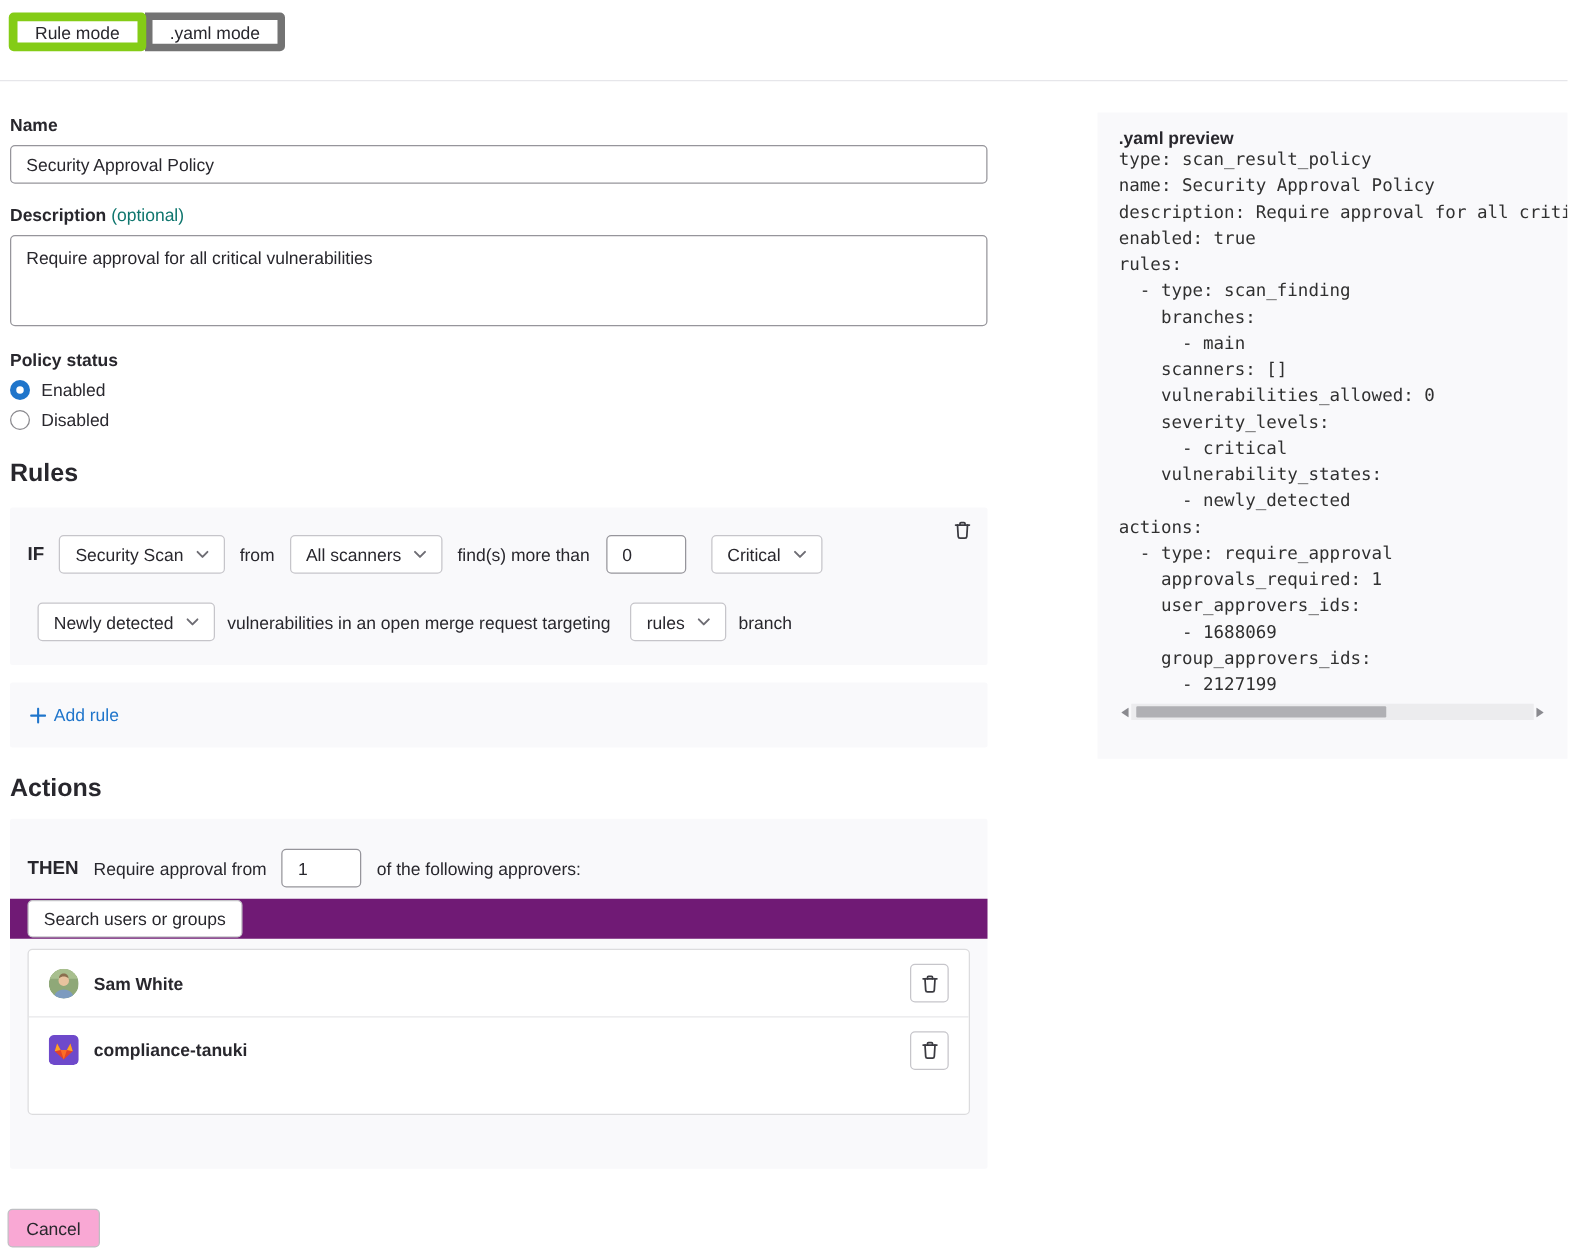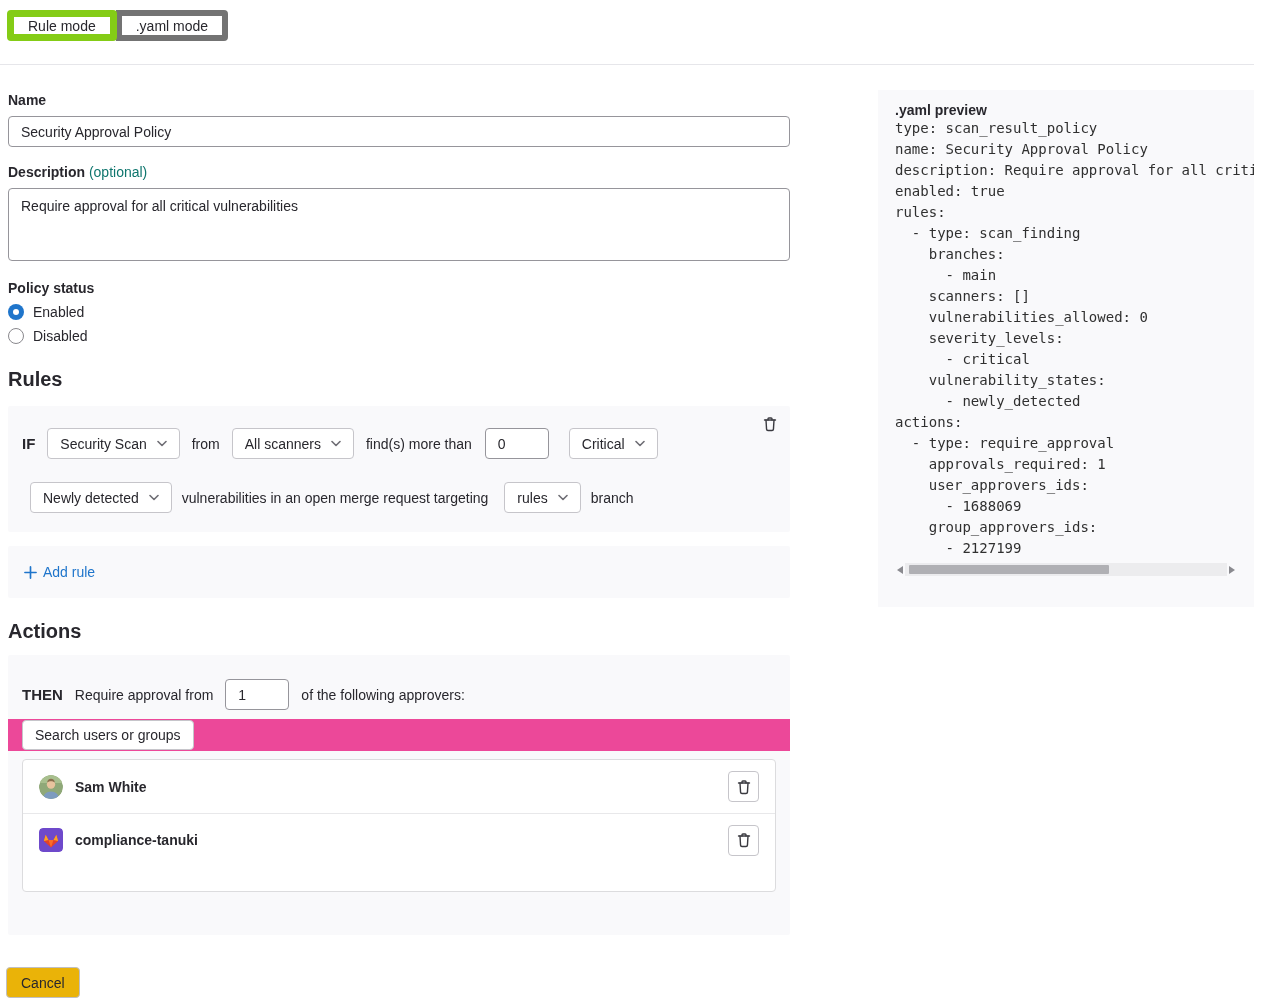--- a/index.html
+++ b/index.html
@@ -91,21 +91,21 @@
   .add-rule-panel { margin-top: 14px; height: 52px; display: flex; align-items: center; padding: 0 16px; }
   .add-rule-link {
     display: inline-flex; align-items: center; gap: 6px; color: #1f75cb;
     font-size: 14px; text-decoration: none; cursor: pointer; background: none; border: none;
     font-family: "Liberation Sans", sans-serif;
   }
   .plus-svg { width: 13px; height: 13px; }
 
   .actions-panel { margin-top: 12px; height: 280px; padding-top: 24px; }
   .then-row { display: flex; align-items: center; gap: 12px; padding: 0 14px; }
-  .search-row { margin-top: 9px; background: #ec4899; height: 32px; display: flex; align-items: center; padding-left: 14px; }
+  .search-row { margin-top: 9px; background: #701a75; height: 32px; display: flex; align-items: center; padding-left: 14px; }
   .search-btn {
     height: 30px; background: #fff; border: 1px solid #c6c5ca; border-radius: 4px;
     padding: 0 12px; font-size: 14px; color: #28272d; cursor: pointer;
     font-family: "Liberation Sans", sans-serif;
   }
   .approvers-box {
     margin: 8px 14px 0 14px; height: 133px; background: #fff;
     border: 1px solid #dcdcde; border-radius: 4px; overflow: hidden;
   }
   .approver-row {
@@ -122,21 +122,21 @@
     justify-content: center; flex: none;
   }
 
   .footer-row { display: flex; align-items: center; gap: 17px; margin-top: 32px; margin-left: -2px; }
   .btn-primary {
     height: 31px; padding: 0 14px; background: #1f75cb; color: #fff;
     border: 1px solid #1f75cb; border-radius: 4px; font-size: 14px; cursor: pointer;
     font-family: "Liberation Sans", sans-serif;
   }
   .btn-secondary {
-    height: 31px; padding: 0 14px; background: #eab308; color: #28272d;
+    height: 31px; padding: 0 14px; background: #f9a8d4; color: #28272d;
     border: 1px solid #bfbfc3; border-radius: 4px; font-size: 14px; cursor: pointer;
     font-family: "Liberation Sans", sans-serif;
   }
 
   
   .yaml-panel {
     position: absolute; left: 878px; top: 90px; width: 376px; height: 517px;
     background: #f9f9fb; padding: 12px 0 0 17px; overflow: hidden;
   }
   .yaml-title { font-size: 14px; font-weight: bold; color: #28272d; }

